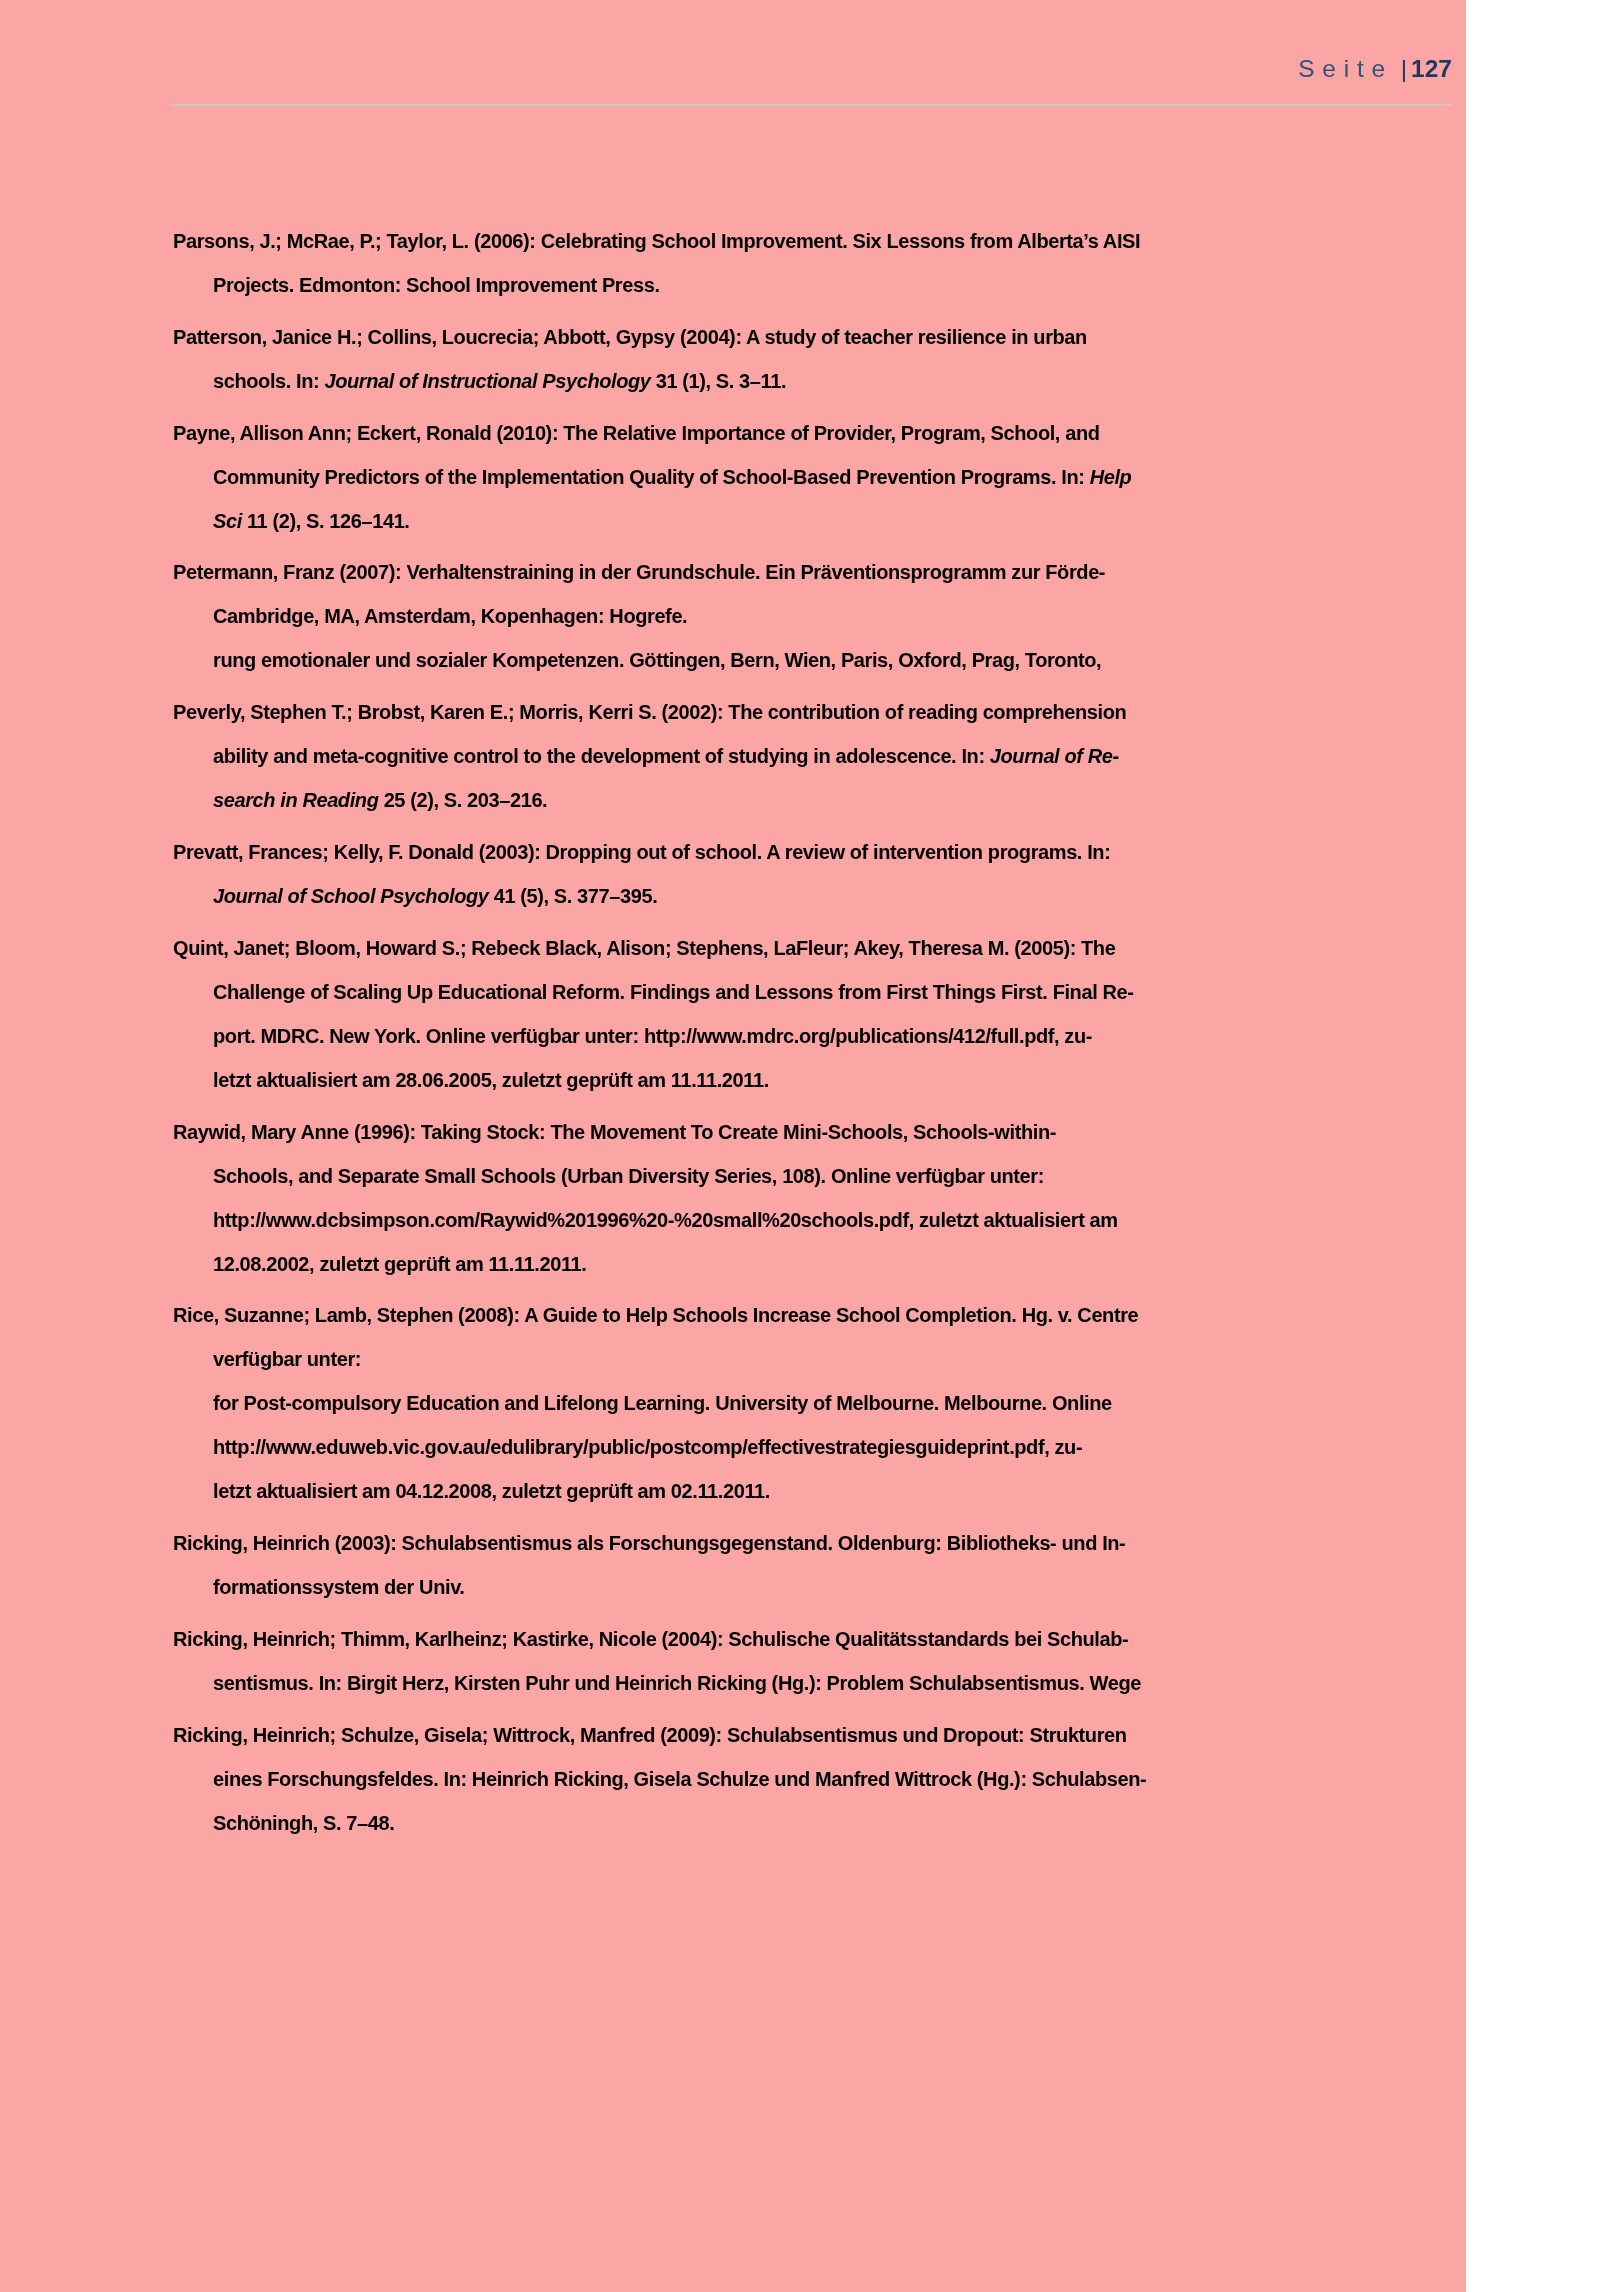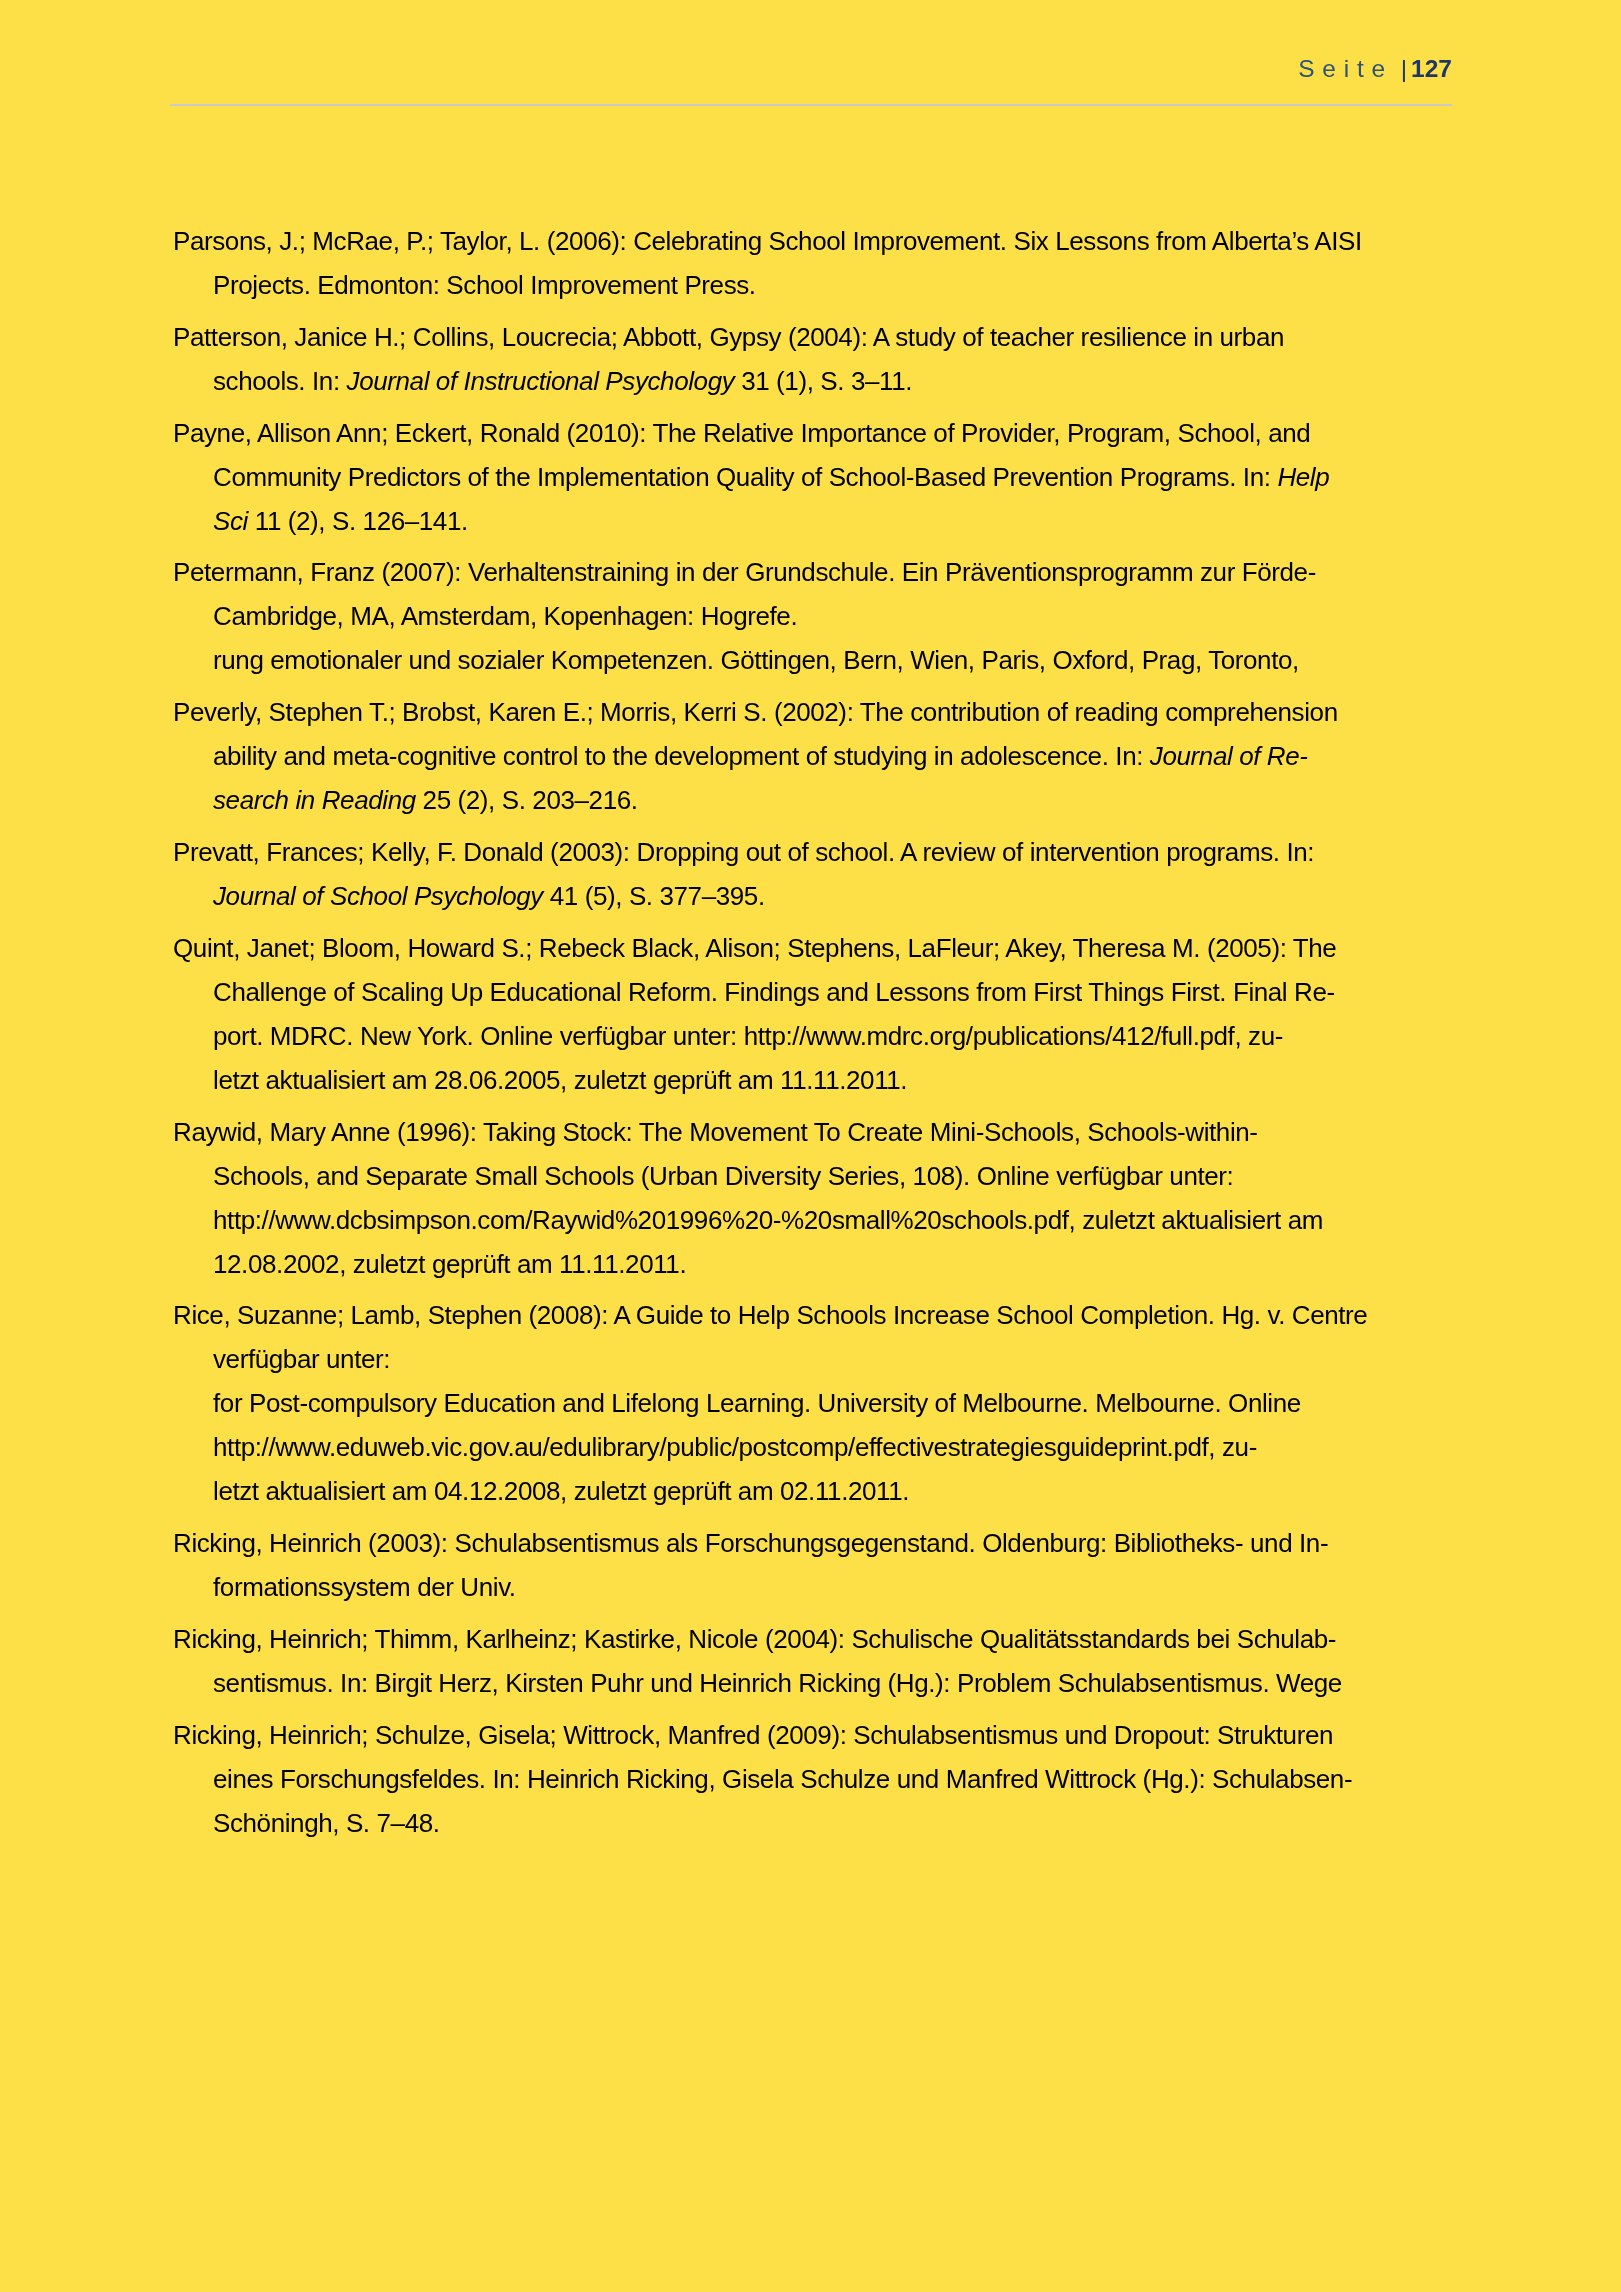--- a/index.html
+++ b/index.html
@@ -2,23 +2,23 @@
 <html><head>
 <meta charset="utf-8">
 <style>
   html, body {
     margin: 0;
     padding: 0;
     background: #ffffff;
   }
   .page {
     position: relative;
-    width: 1621px;
+    width: 1466px;
     height: 2293px;
-    background: #fde047;
+    background: #fca5a5;
     font-family: "Liberation Sans", sans-serif;
     overflow: hidden;
   }
   .page-header {
     position: absolute;
     top: 55px;
     left: 170px;
     width: 1282px;
     text-align: right;
     font-size: 24.5px;
@@ -43,24 +43,25 @@
     left: 170px;
     width: 1282px;
     height: 2px;
     background: #c9c9c9;
   }
   .references {
     position: absolute;
     top: 219px;
     left: 173px;
     width: 1392px;
-    font-size: 26px;
+    font-size: 20px;
     letter-spacing: -0.4px;
     line-height: 44px;
     color: #000000;
+    font-weight: bold;
   }
   .ref-entry {
     margin: 0 0 7.8px 0;
   }
   .ref-line {
     white-space: nowrap;
   }
   .ref-line.cont {
     padding-left: 40px;
   }

